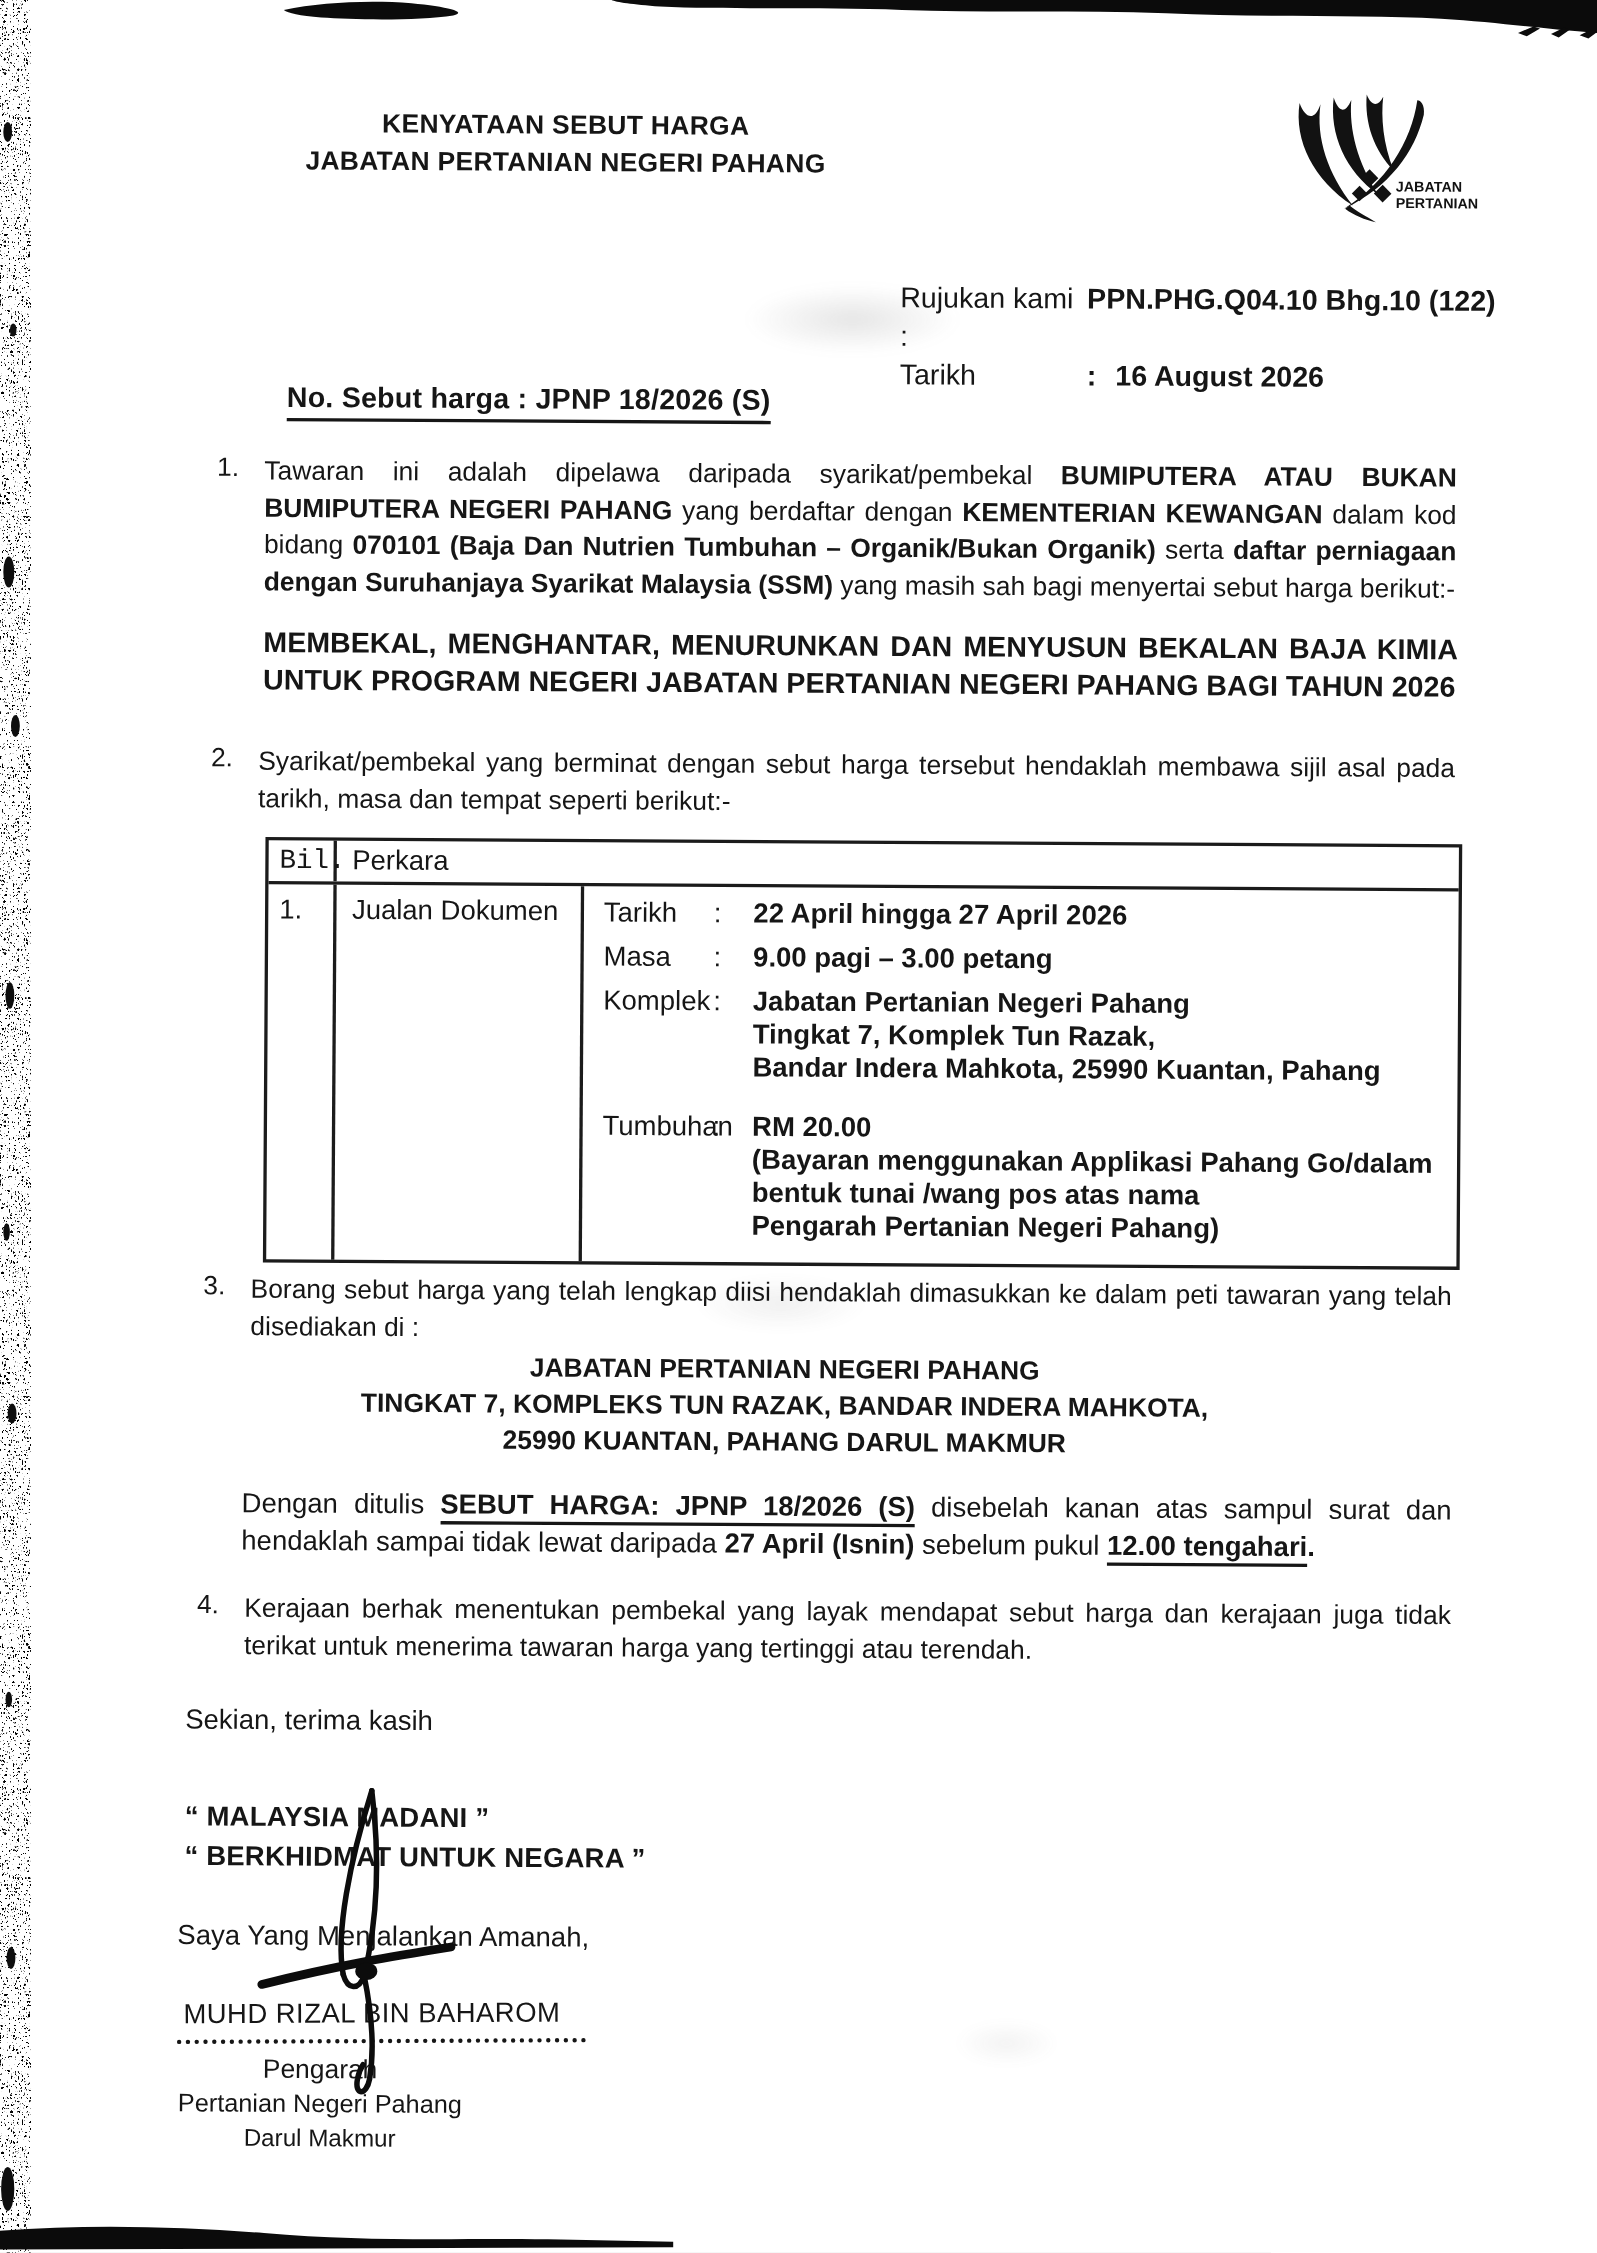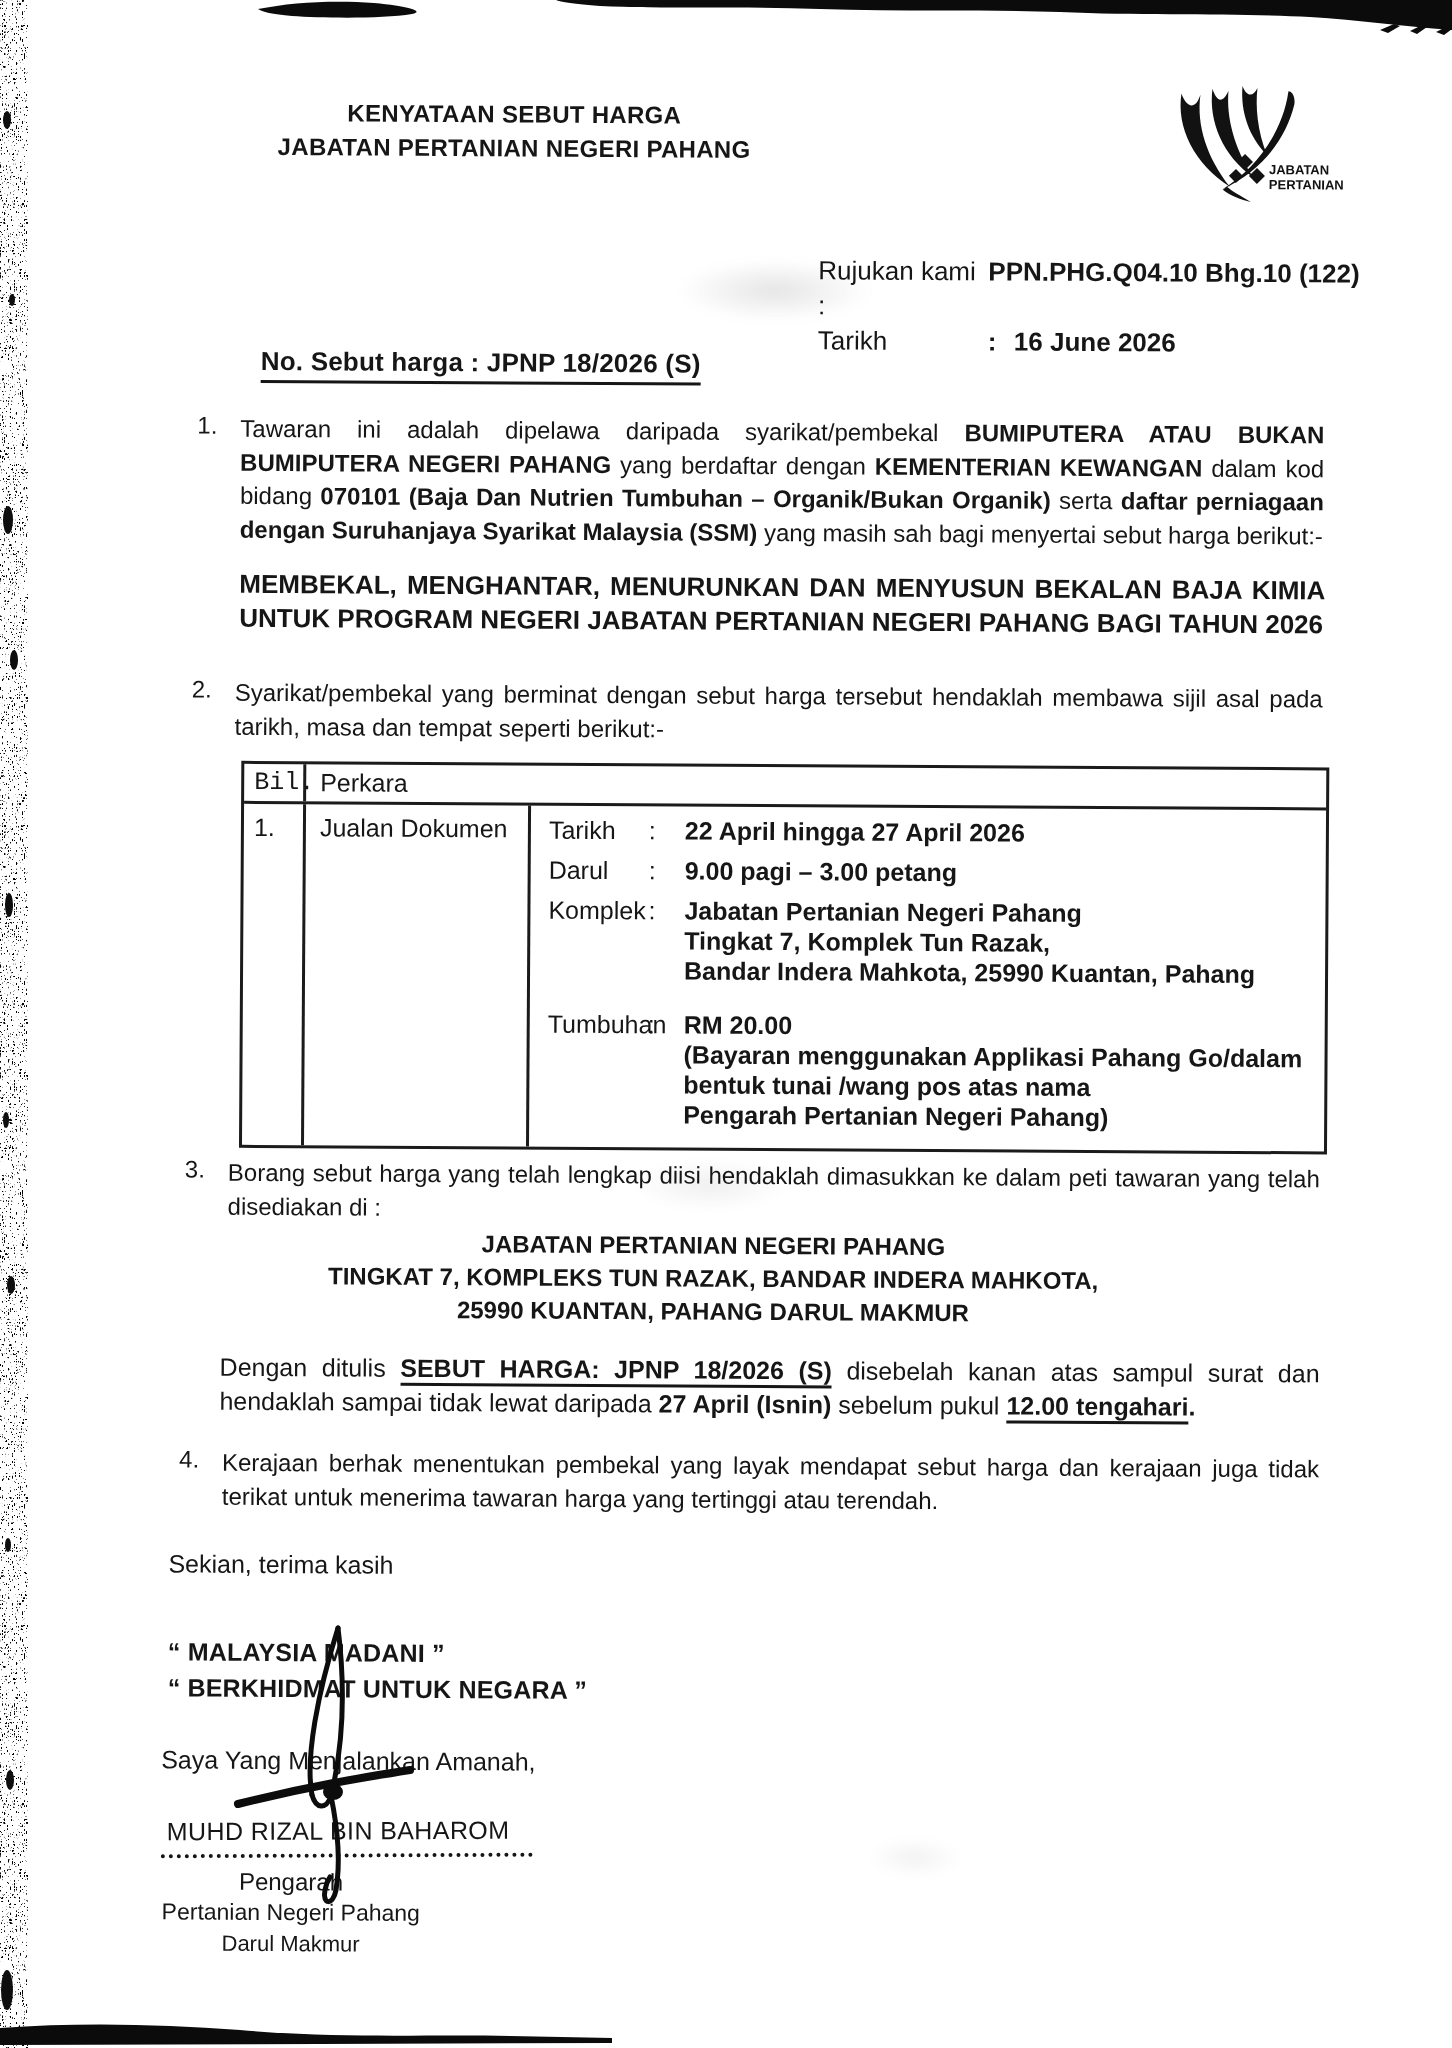--- a/index.html
+++ b/index.html
@@ -147,21 +147,21 @@
     </div>
 
     <div class="abs ref-block">
       <div class="ref-row">
         <span class="ref-label">Rujukan kami :</span>
         <span class="bold">PPN.PHG.Q04.10 Bhg.10 (122)</span>
       </div>
       <div class="ref-row">
         <span class="ref-label">Tarikh</span>
         <span class="ref-sep bold">:</span>
-        <span class="bold">16 June 2026</span>
+        <span class="bold">16 August 2026</span>
       </div>
     </div>
 
     <div class="abs quote-no">No. Sebut harga : JPNP 18/2026 (S)</div>
 
     <div class="abs pwrap p1">
       <span class="pnum">1.</span>
       <div class="para ptext"><span>Tawaran ini adalah dipelawa daripada syarikat/pembekal </span><span class="bold">BUMIPUTERA ATAU BUKAN BUMIPUTERA NEGERI PAHANG</span><span> yang berdaftar dengan </span><span class="bold">KEMENTERIAN KEWANGAN</span><span> dalam kod bidang </span><span class="bold">070101 (Baja Dan Nutrien Tumbuhan – Organik/Bukan Organik)</span><span> serta </span><span class="bold">daftar perniagaan dengan Suruhanjaya Syarikat Malaysia (SSM)</span><span> yang masih sah bagi menyertai sebut harga berikut:-</span></div>
     </div>
 
@@ -180,21 +180,21 @@
       <div class="trow">
         <div class="b-bil">1.</div>
         <div class="b-perkara">Jualan Dokumen</div>
         <div class="b-details">
           <div class="d-row">
             <span class="d-label">Tarikh</span>
             <span class="d-sep">:</span>
             <span class="d-val">22 April hingga 27 April 2026</span>
           </div>
           <div class="d-row">
-            <span class="d-label">Darul</span>
+            <span class="d-label">Masa</span>
             <span class="d-sep">:</span>
             <span class="d-val">9.00 pagi – 3.00 petang</span>
           </div>
           <div class="d-row">
             <span class="d-label">Komplek</span>
             <span class="d-sep">:</span>
             <span class="d-val">
               <div>Jabatan Pertanian Negeri Pahang</div>
               <div>Tingkat 7, Komplek Tun Razak,</div>
               <div>Bandar Indera Mahkota, 25990 Kuantan, Pahang</div>

